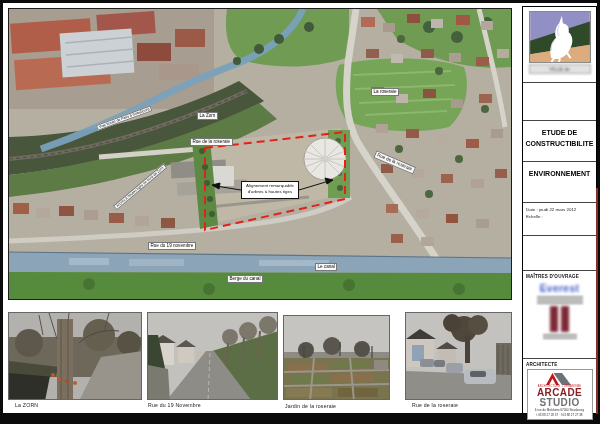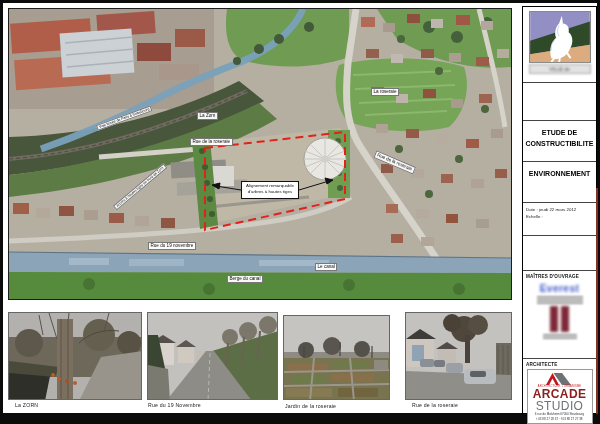--- a/index.html
+++ b/index.html
@@ -32,21 +32,21 @@
   .logo-box{margin:4px auto 0 auto;width:62px;height:52px;border:1px solid #888;display:block;}
   .ville-bar{margin:1px auto 0 auto;width:62px;height:10px;background:#e2e2e2;border:1px solid #aaa;
              font-size:5px;color:#555;text-align:center;line-height:9px;}
   .owner-name{font-size:10px;font-weight:bold;color:#3a55c8;text-align:center;margin-top:4px;letter-spacing:.5px;}
   .owner-lines{width:46px;margin:2px auto;}
   .owner-lines div{height:1.6px;background:#9a9a9a;margin:1.6px 0;}
   .owner-logo2{width:26px;height:26px;margin:2px auto;display:flex;gap:3px;justify-content:center;}
   .owner-logo2 div{width:8px;height:26px;background:#7c2836;}
   .arch-card{margin:2px auto 0 auto;width:66px;border:1px solid #999;padding:2px 1px;text-align:center;background:#fff;}
   .arch-tag{font-size:2.6px;color:#c0161c;letter-spacing:.2px;}
-  .arch-name{font-size:12px;font-weight:normal;letter-spacing:.4px;color:#6d7277;line-height:1;}
+  .arch-name{font-size:10px;font-weight:bold;letter-spacing:.4px;color:#6d7277;line-height:1;}
   .arch-name b{color:#8a2020;}
   .arch-addr{font-size:3px;color:#333;line-height:1.5;}
 </style>
 </head>
 <body>
 
 <div id="canvas">
   <div id="sheet">
 
     <div id="map-frame">

